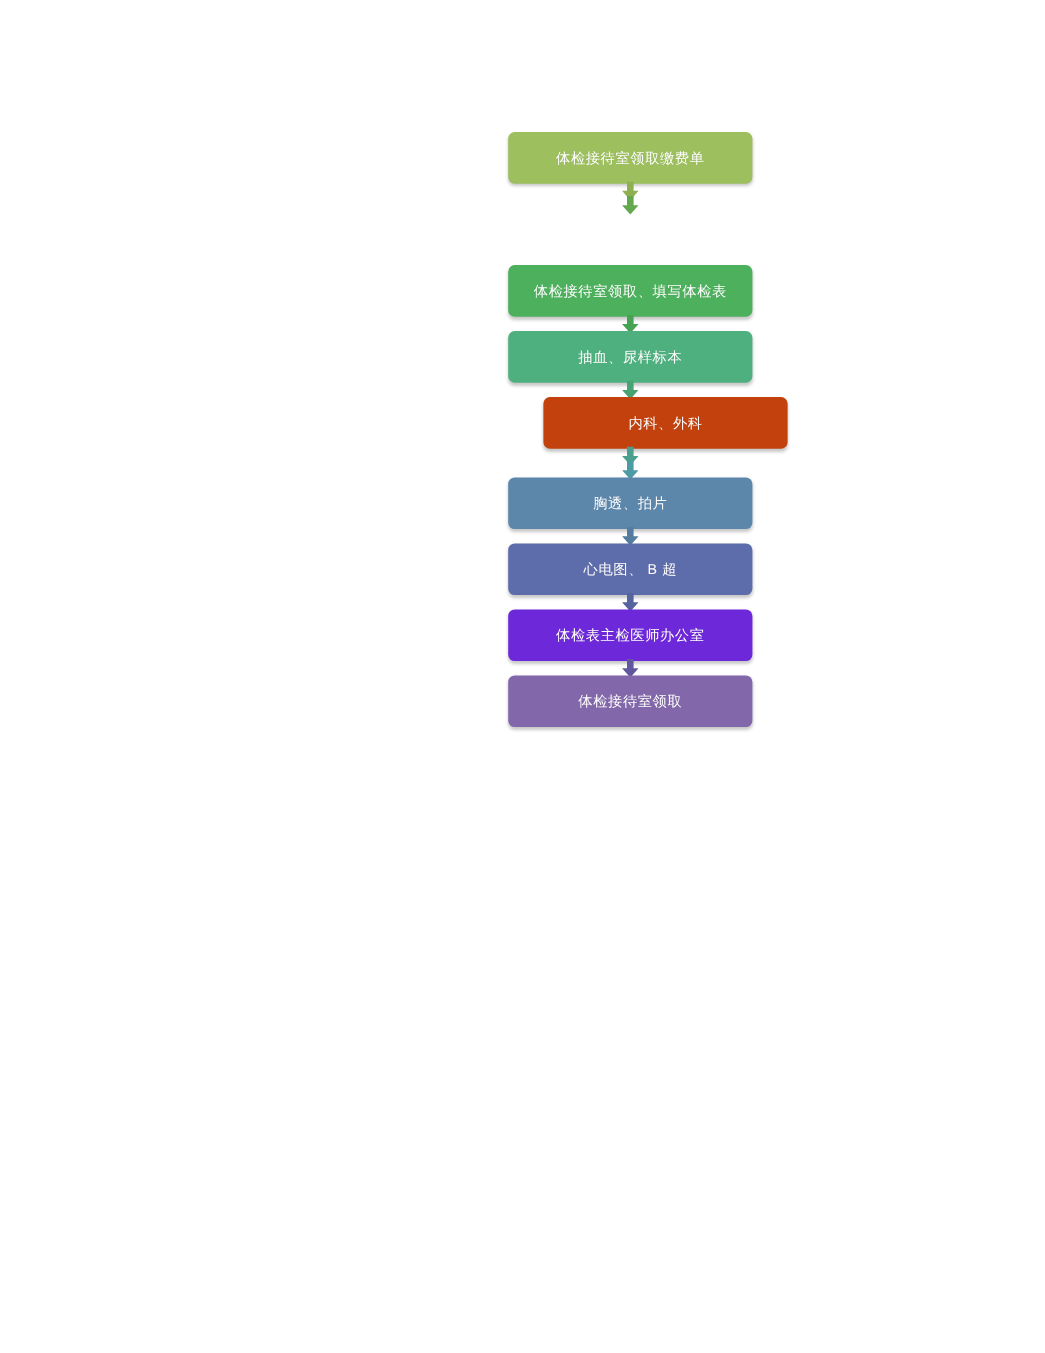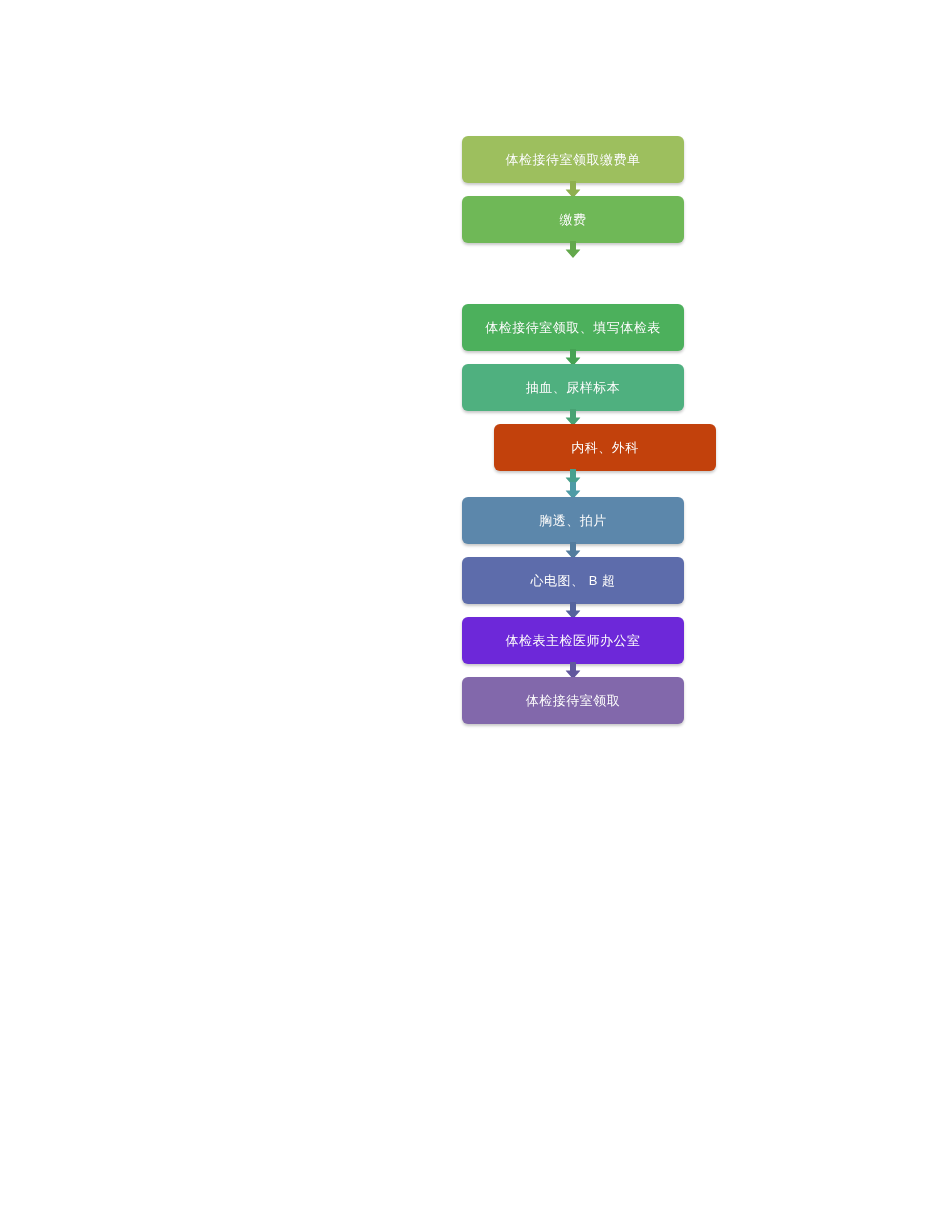--- a/index.html
+++ b/index.html
@@ -17,21 +17,21 @@
   #page {
     position: relative;
     width: 950px;
     height: 1230px;
   }
 
   
   #flowchart {
     position: absolute;
     left: 462px;
-    top: 136px;
+    top: 120px;
     width: 222px;
   }
 
   .flow-step {
     position: relative;
     width: 222px;
     height: 47px;
     border-radius: 6px;
     box-sizing: border-box;
     display: flex;
@@ -76,23 +76,20 @@
 
     <div class="flow-step" style="background: rgb(157, 191, 94);">
       <span class="flow-label">体检接待室领取缴费单</span>
     </div>
     <div class="flow-connector">
       <svg class="arrow-glyph" viewBox="0 0 15 17">
         <polygon points="4.5,0 10.5,0 10.5,8.5 15,8.5 7.5,17 0,8.5 4.5,8.5" fill="#8fb04f"></polygon>
       </svg>
     </div>
 
-    <div class="flow-step" style="background: rgb(111, 184, 87);">
-      <span class="flow-label">缴费</span>
-    </div>
     <div class="flow-connector">
       <svg class="arrow-glyph" viewBox="0 0 15 17">
         <polygon points="4.5,0 10.5,0 10.5,8.5 15,8.5 7.5,17 0,8.5 4.5,8.5" fill="#63a84c"></polygon>
       </svg>
     </div>
 
     <div class="flow-step" style="background: rgb(76, 176, 92); margin-top: 48px;">
       <span class="flow-label">体检接待室领取、填写体检表</span>
     </div>
     <div class="flow-connector">

